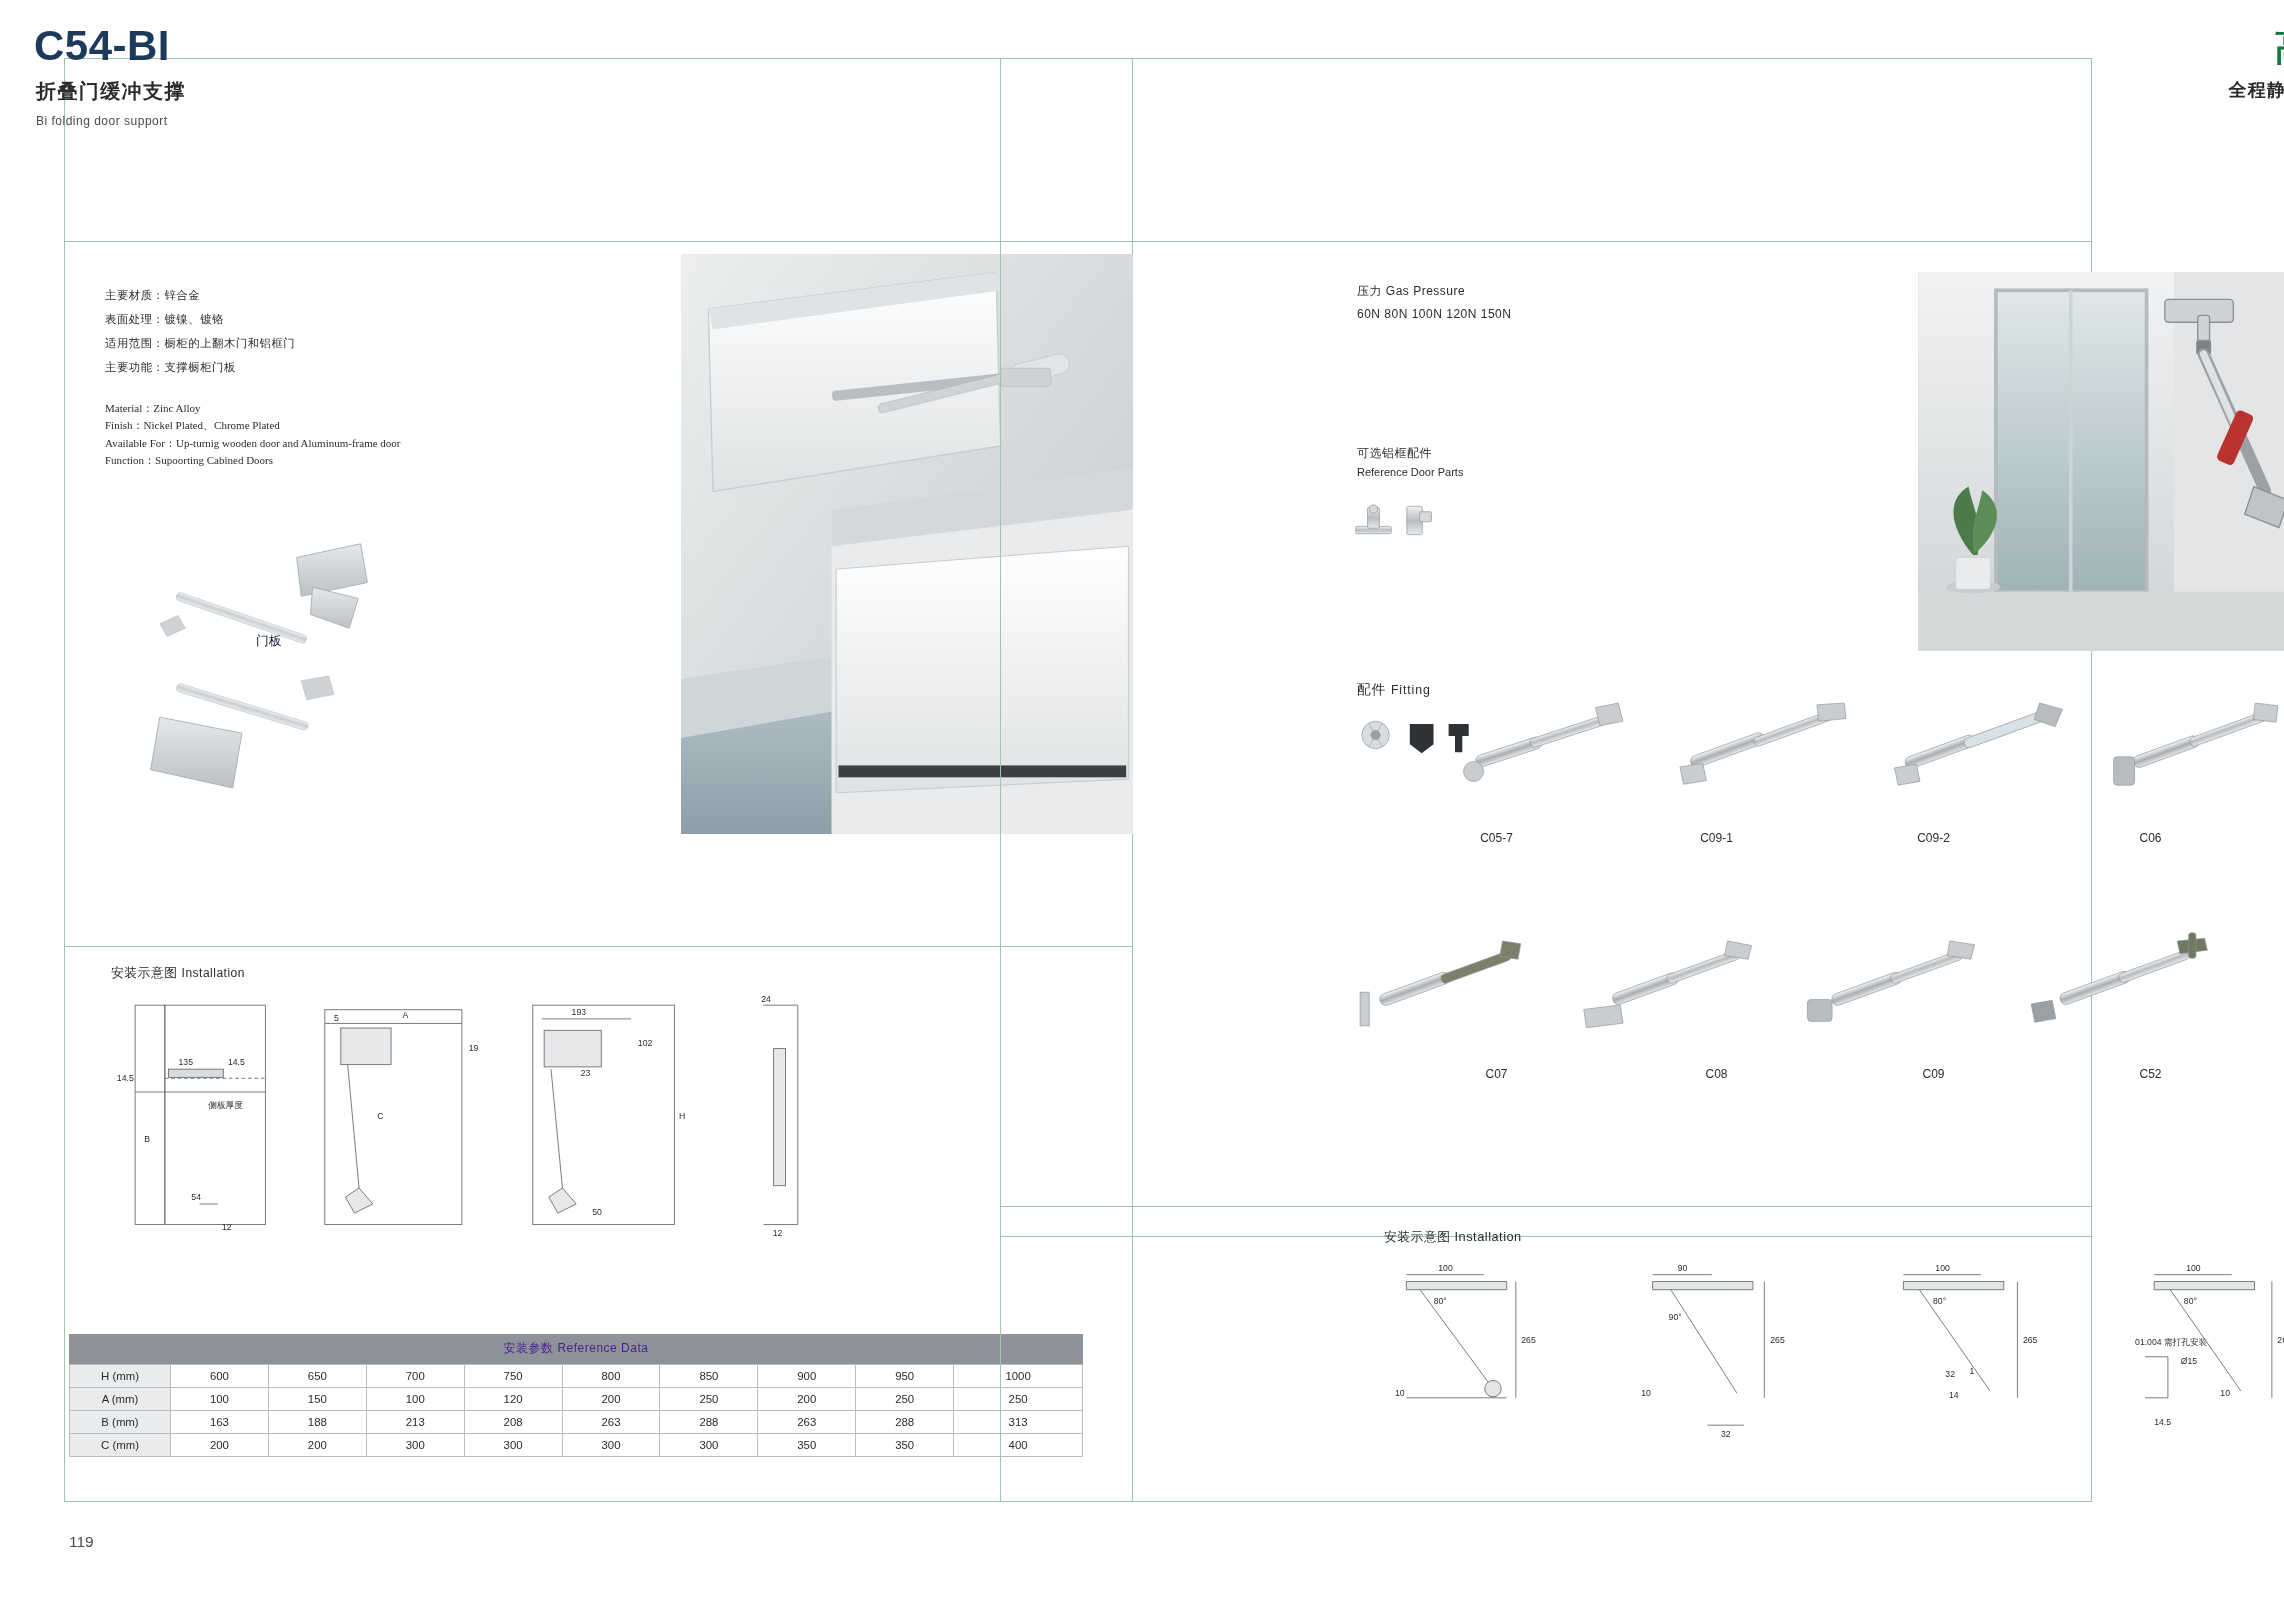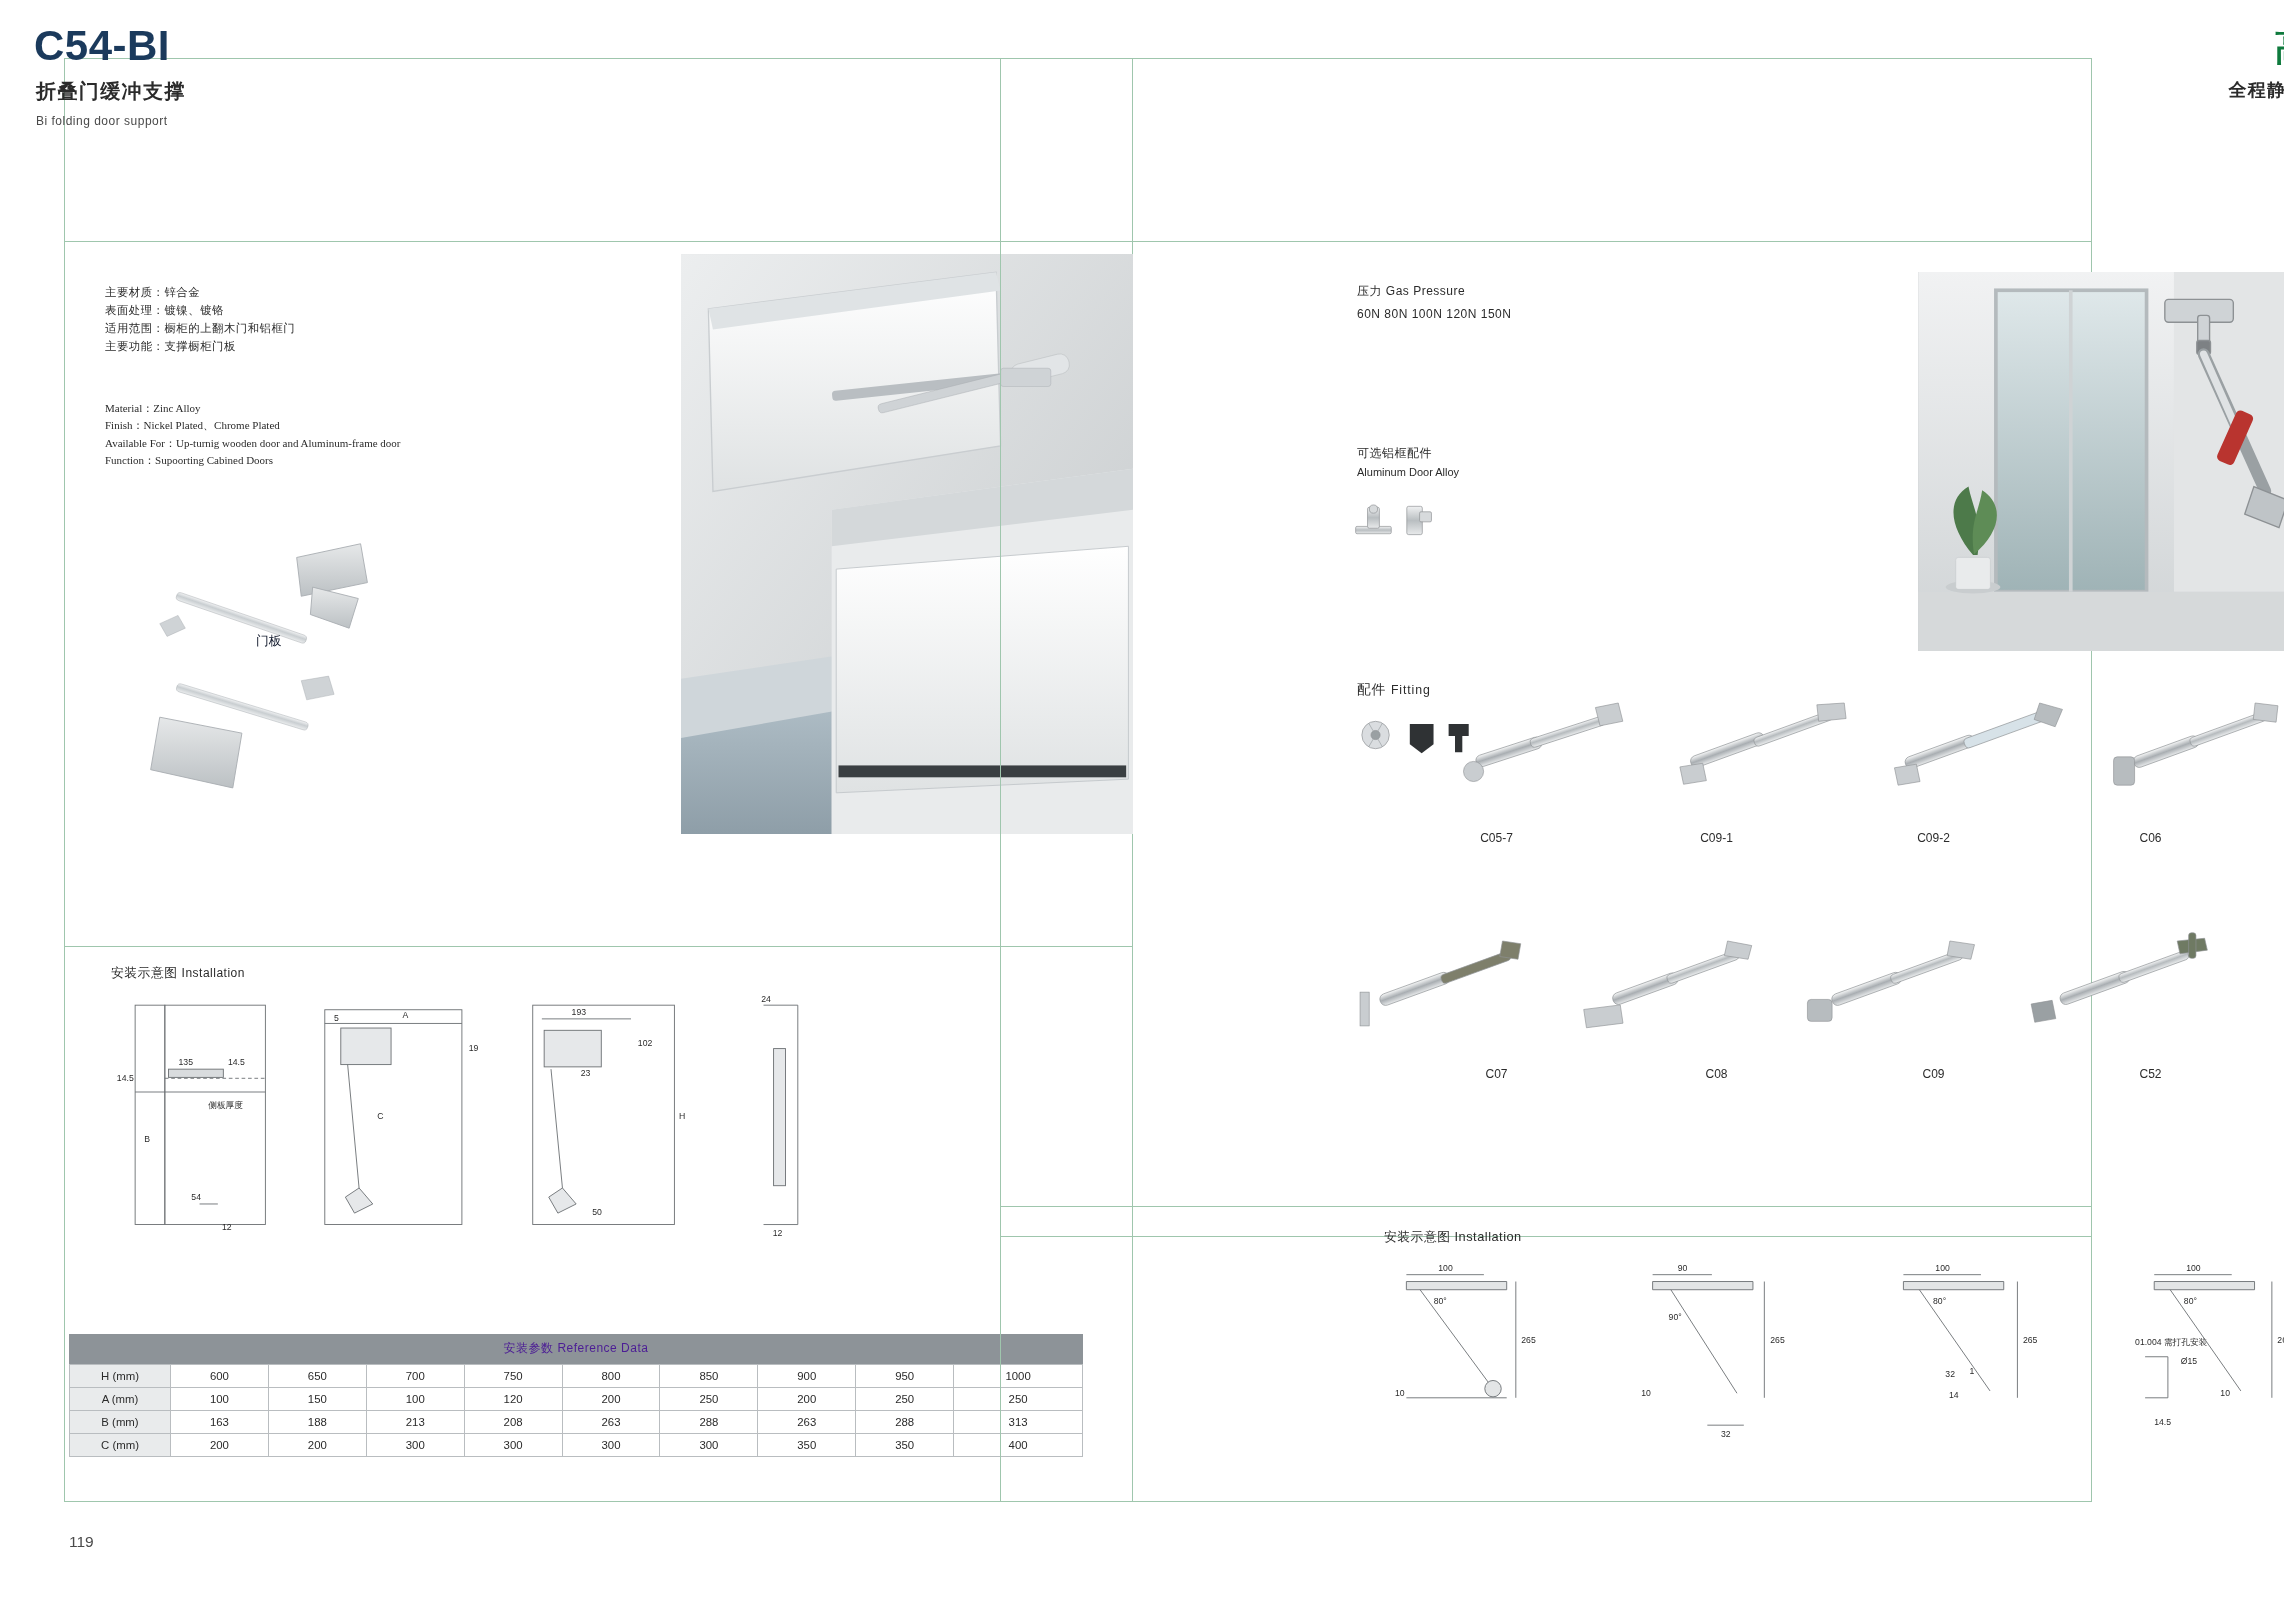--- a/index.html
+++ b/index.html
@@ -8,21 +8,21 @@
   .page-left{left:0;}
   .page-right{left:1241px;}
 
   
   .lbox{position:absolute;left:64px;top:58px;width:1069px;height:1444px;border:1.4px solid #9fc6ad;box-sizing:border-box;}
   .lhead{position:absolute;left:0;top:0;width:100%;height:183px;border-bottom:1.4px solid #9fc6ad;box-sizing:border-box;}
   .code{position:absolute;left:34px;top:22px;font-size:42px;font-weight:bold;color:#1b3a5c;letter-spacing:0.5px;}
   .code-cn{position:absolute;left:36px;top:78px;font-size:20px;font-weight:bold;color:#2b2b2b;letter-spacing:1.4px;}
   .code-en{position:absolute;left:36px;top:114px;font-size:12px;color:#4a4a4a;letter-spacing:0.5px;}
 
-  .spec-cn{position:absolute;left:105px;top:283px;font-size:11.4px;line-height:18px;color:#2b2b2b;letter-spacing:0.5px;}
+  .spec-cn{position:absolute;left:105px;top:283px;font-size:11.4px;line-height:24px;color:#2b2b2b;letter-spacing:0.5px;}
   .spec-en{position:absolute;left:105px;top:400px;font-size:11px;line-height:17.4px;color:#2b2b2b;font-family:Liberation Serif, serif;}
 
   .photo{position:absolute;left:681px;top:254px;width:452px;height:580px;background:#d9dbdc;overflow:hidden;}
   .prodimg{position:absolute;left:105px;top:539px;width:502px;height:329px;}
 
   .instbox{position:absolute;left:64px;top:946px;width:1069px;height:556px;border:1.4px solid #9fc6ad;box-sizing:border-box;}
   .inst-title{position:absolute;left:46px;top:18px;font-size:12.8px;color:#2b2b2b;letter-spacing:0.5px;}
   .inst-title span.en{font-size:12px;}
   .drawarea{position:absolute;left:46px;top:46px;width:978px;height:256px;}
   .menban{position:absolute;left:256px;top:633px;font-size:12.8px;color:#0f172a;}
@@ -261,21 +261,21 @@
     <div class="rhead"></div>
   </div>
   <div class="instbox2" style="left:-241px;"></div>
 
   <div class="quality" style="right:91px;">高品质</div>
   <div class="quality-sub" style="right:91px;">全程静音·缓冲支撑</div>
 
   <div class="press-cn" style="left:116px;">压力 Gas Pressure</div>
   <div class="press-val" style="left:116px;">60N 80N 100N 120N 150N</div>
   <div class="alum-cn" style="left:116px;">可选铝框配件</div>
-  <div class="alum-en" style="left:116px;">Aluminum Door Alloy</div>
+  <div class="alum-en" style="left:116px;">Reference Door Parts</div>
 
   <div class="alumparts" style="left:111px;">
     <svg width="137" height="55" viewBox="0 0 300 120">
       <defs>
           <linearGradient id="mt2" x1="0" y1="0" x2="0" y2="1">
         <stop offset="0%" stop-color="#f0f1f2"></stop>
             <stop offset="50%" stop-color="#b9bec1"></stop>
             <stop offset="100%" stop-color="#e8eaeb"></stop>
       </linearGradient>
         </defs>

